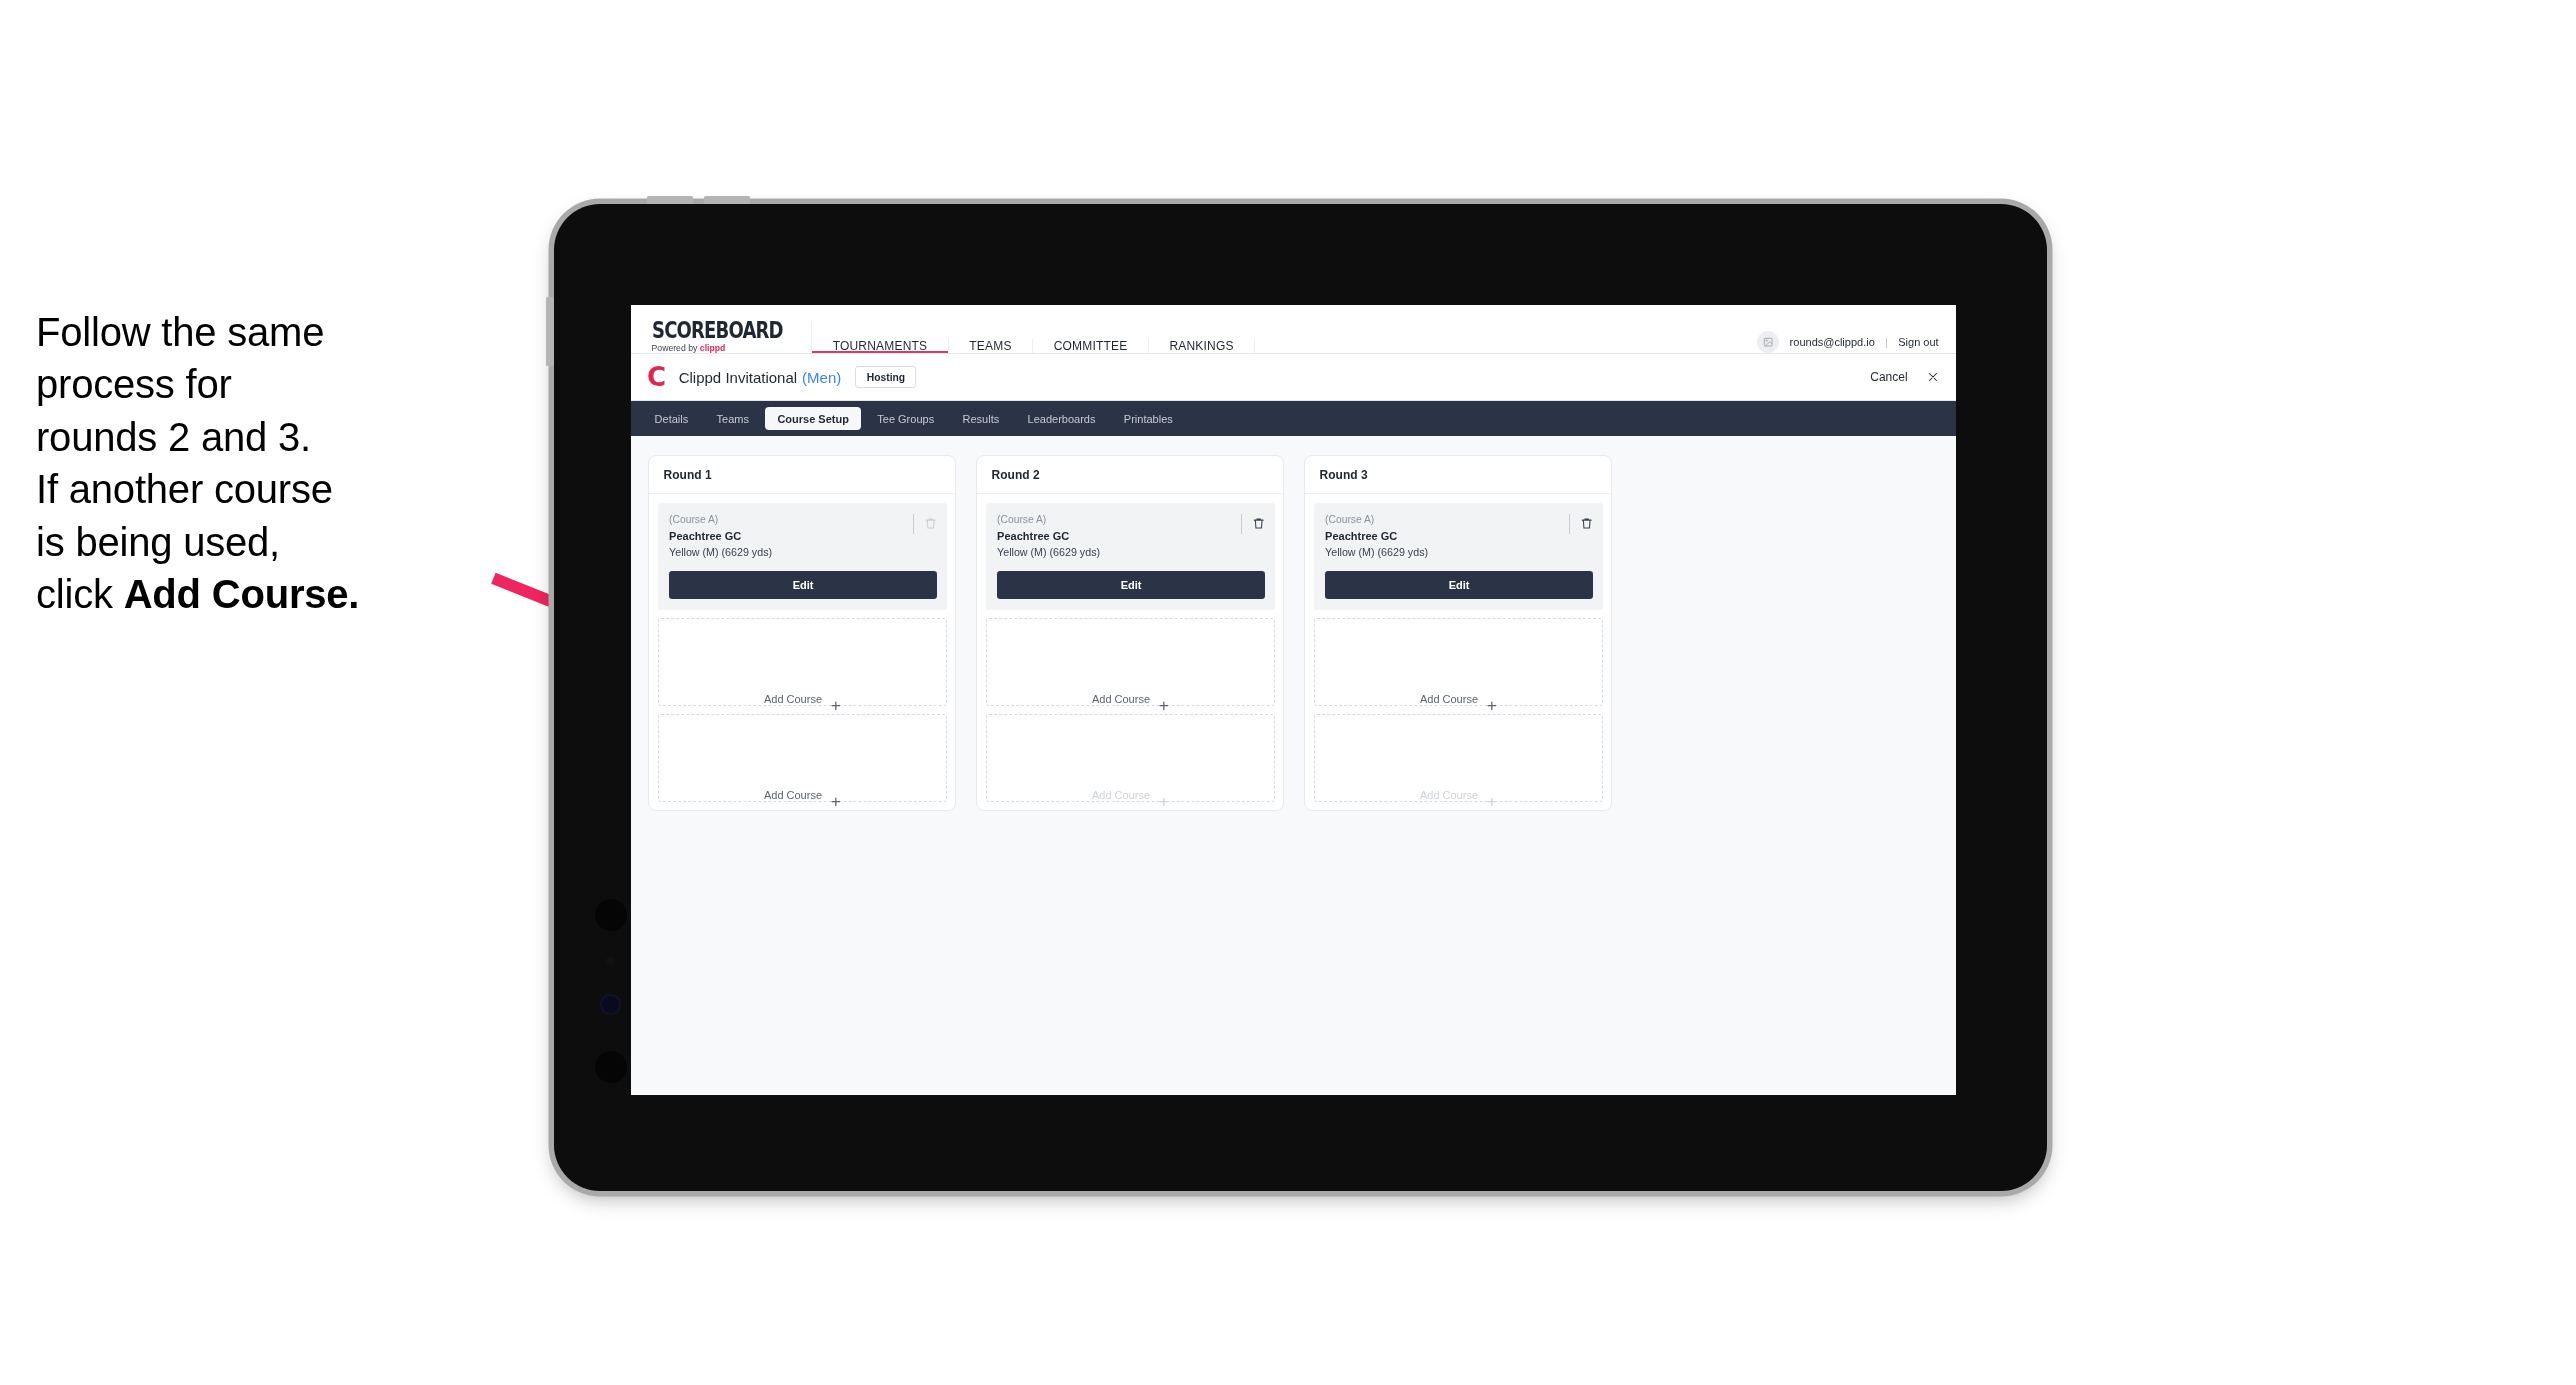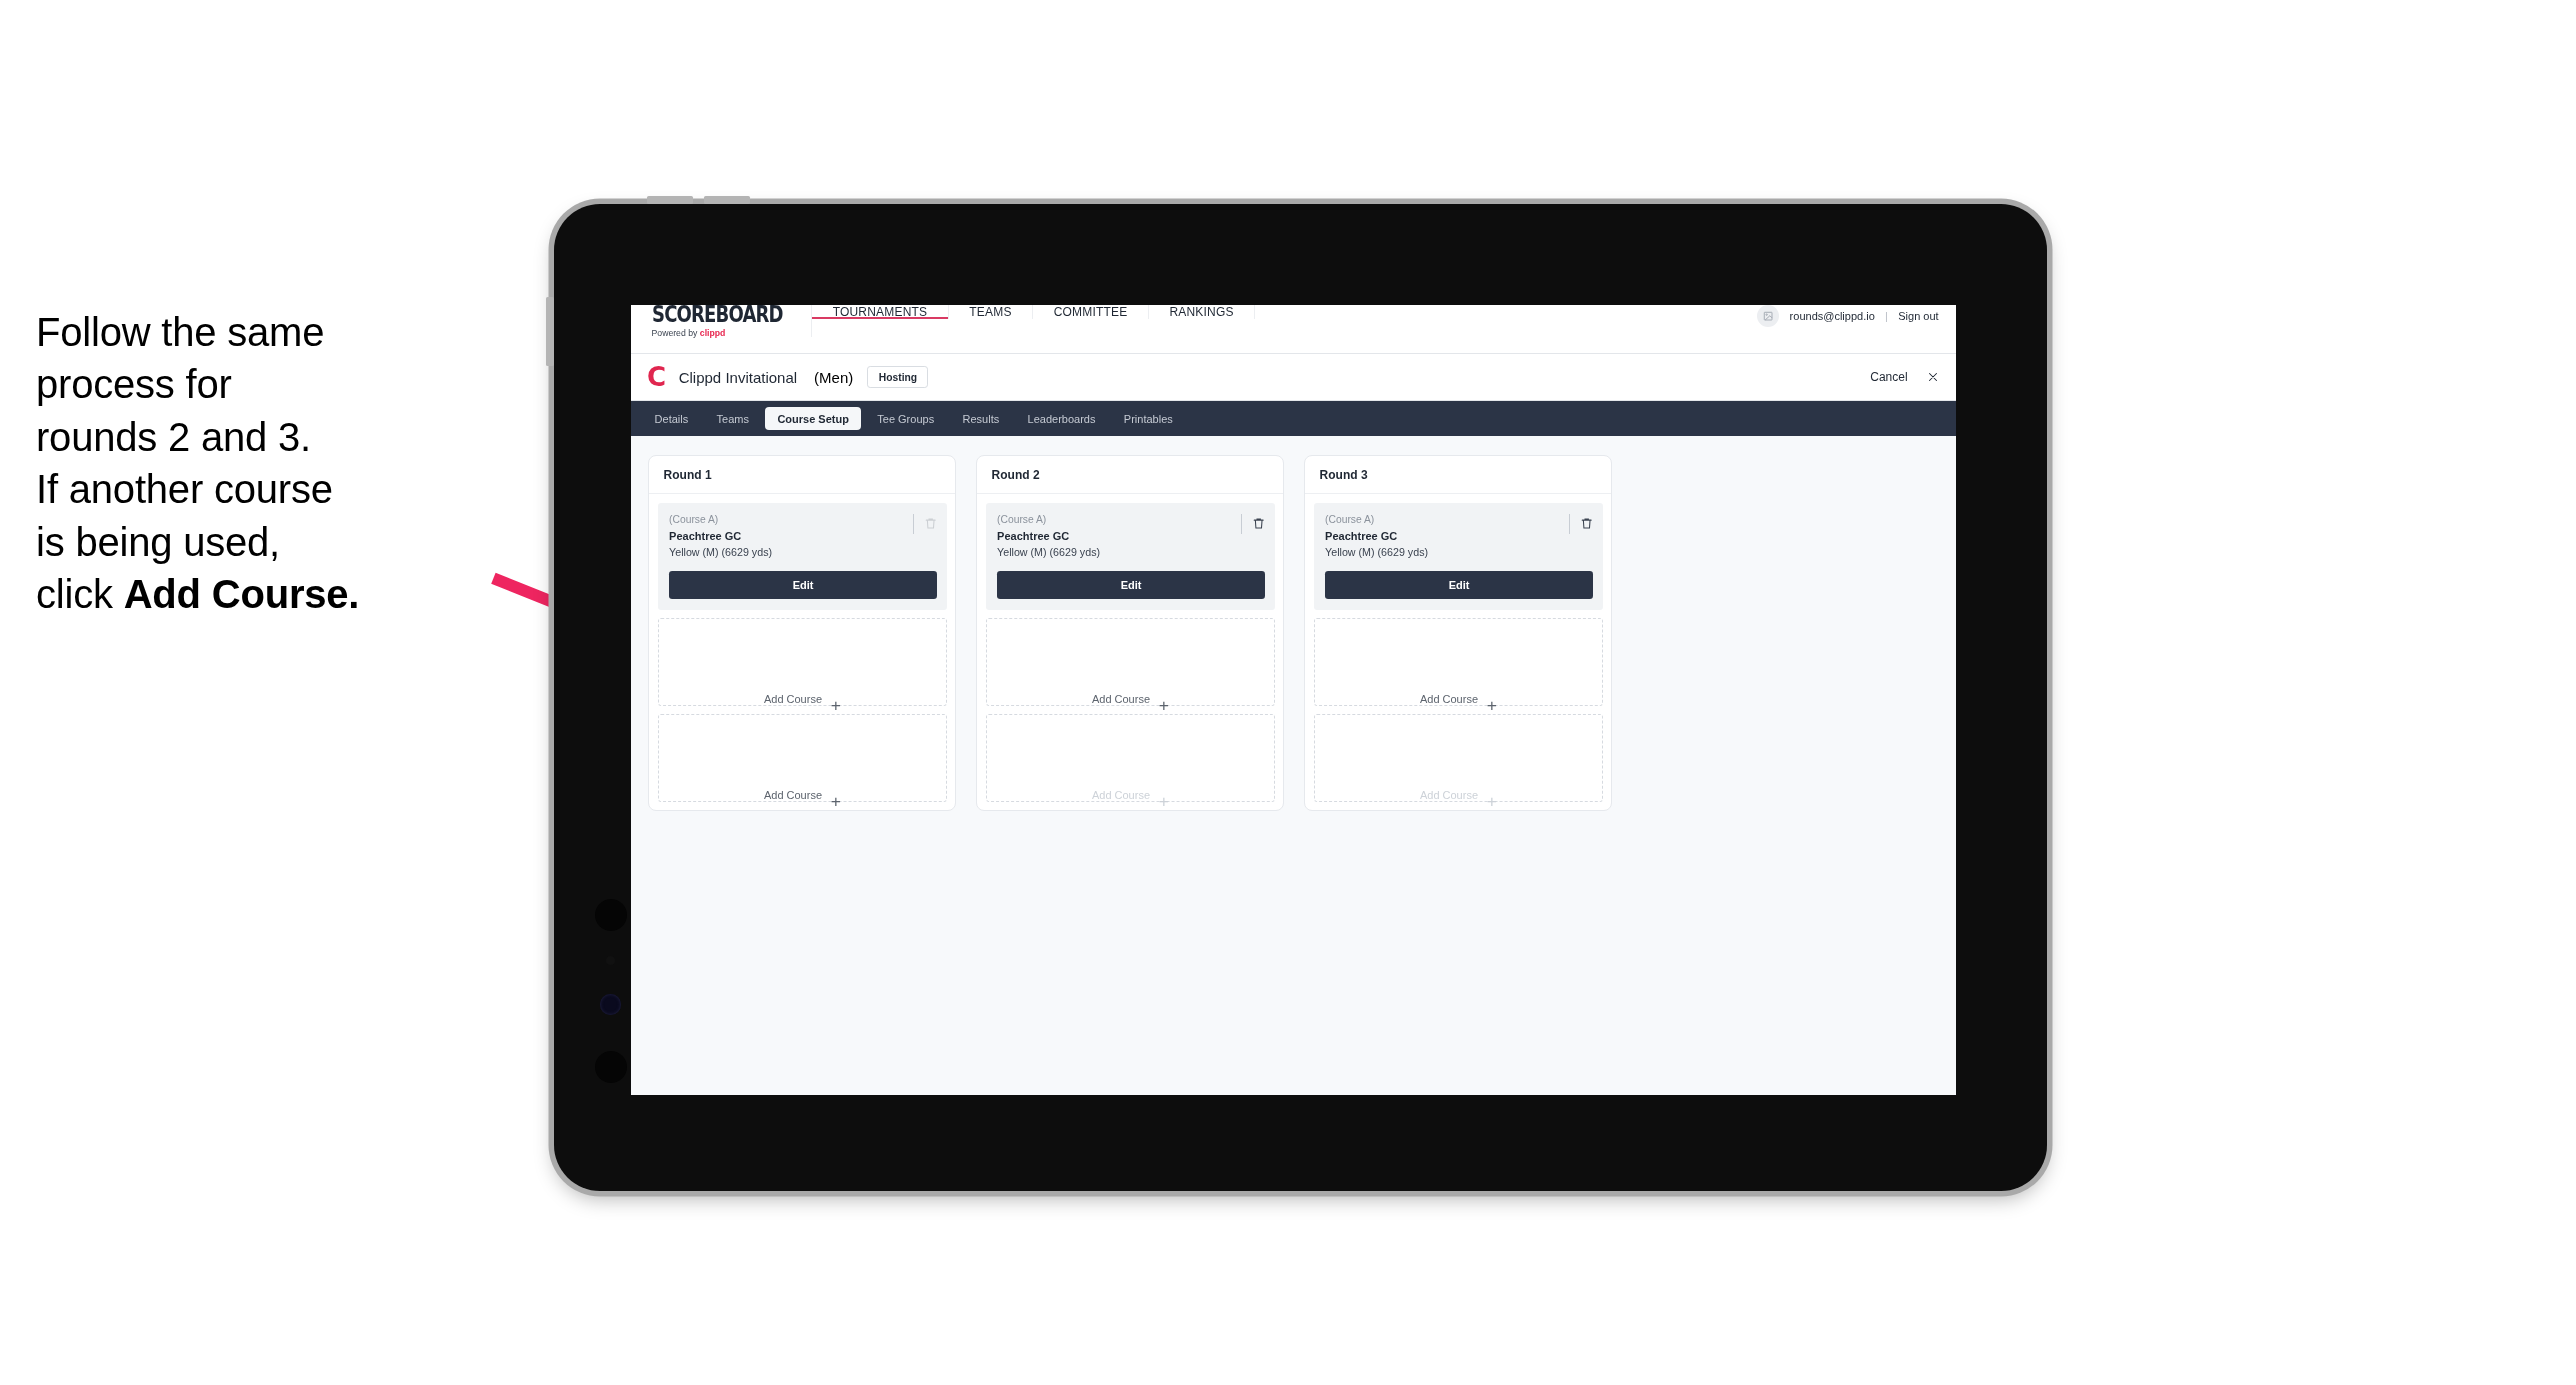--- a/index.html
+++ b/index.html
@@ -72,21 +72,21 @@
     top: 101px;
     width: 1325px;
     height: 790px;
     background: #f7f9fb;
     overflow: hidden;
   }
 
   
   #topbar {
     display: flex;
-    align-items: flex-start;
+    align-items: flex-end;
     height: 49px;
     background: #ffffff;
     border-bottom: 0.8px solid #e3e6ea;
   }
   #brand {
     display: flex;
     flex-direction: column;
     justify-content: center;
     padding: 0 22px 0 20.5px;
     border-right: 0.8px solid #eceef1;
@@ -159,21 +159,21 @@
   }
   #clippd-c {
     font-family: "DejaVu Sans", sans-serif;
     font-size: 26px;
     font-weight: 700;
     color: #e0264f;
     line-height: 1;
     margin-right: 12.6px;
   }
   #tourn-name { font-size: 15px; color: #1f2733; }
-  #tourn-gender { font-size: 15px; color: #000000; margin-left: 17px; }
+  #tourn-gender { font-size: 15px; color: #3b82f6; margin-left: 5px; }
   #hosting-badge {
     margin-left: 14.2px;
     border: 0.8px solid #d9dde2;
     border-radius: 3.2px;
     padding: 4.7px 10.3px;
     font-size: 10.3px;
     font-weight: 700;
     color: #1f2733;
     background: #fff;
     cursor: pointer;

